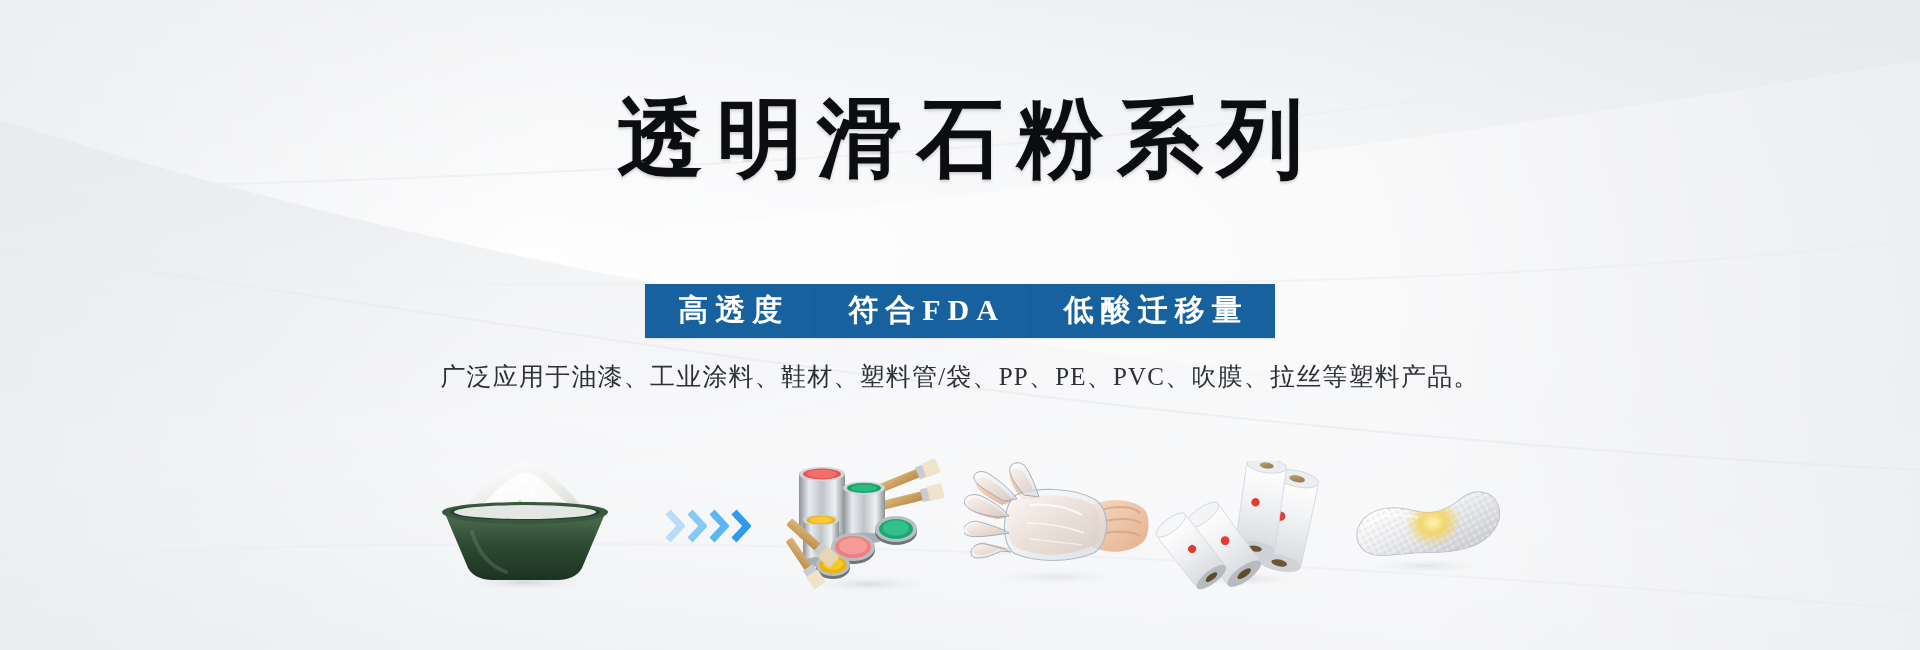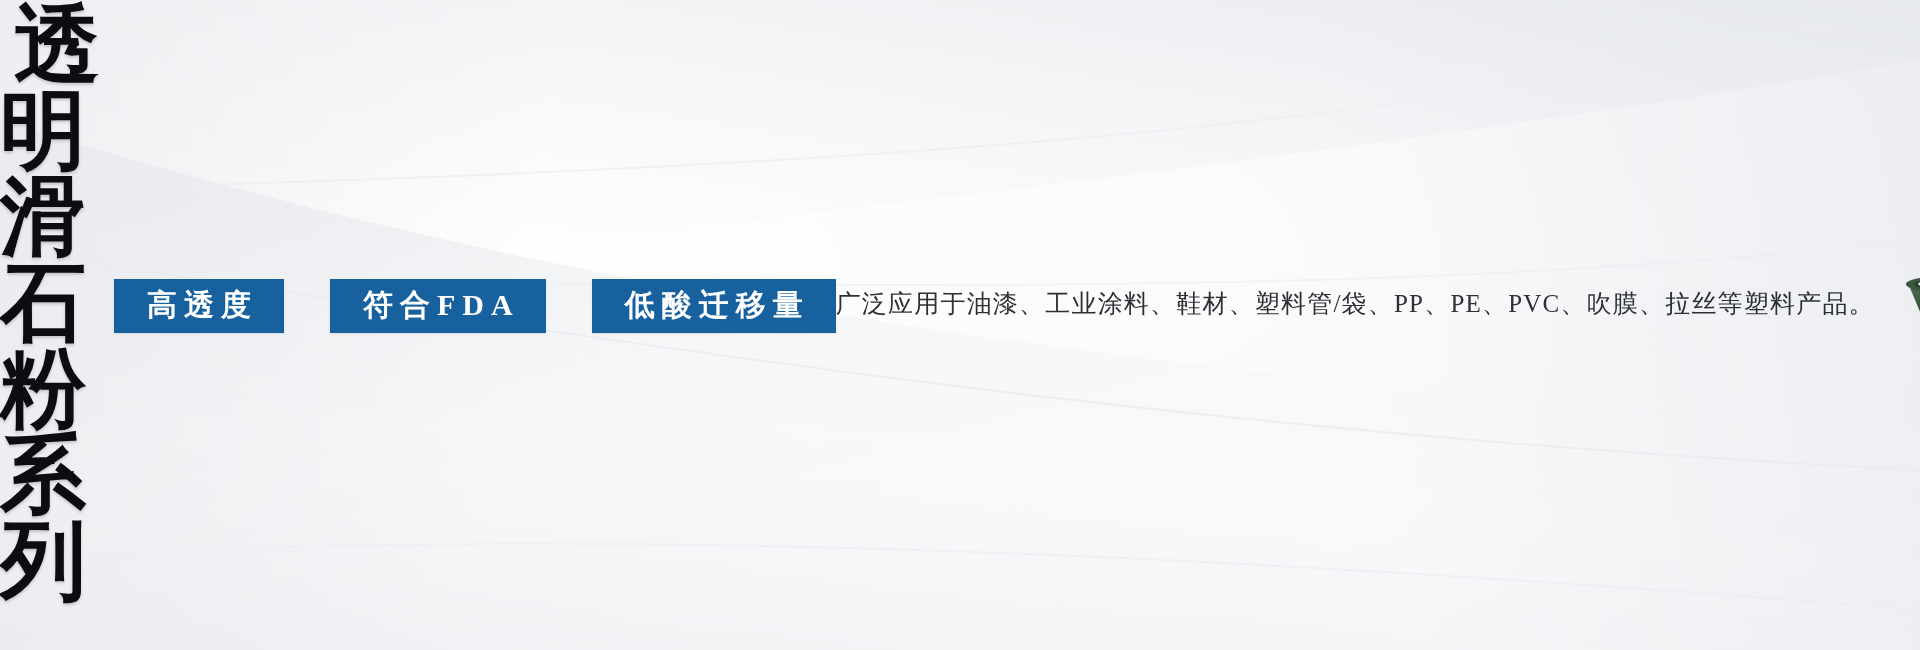--- a/index.html
+++ b/index.html
@@ -38,56 +38,55 @@
       linear-gradient(100deg, rgba(233,235,238,0.75) 0%, rgba(255,255,255,0) 28%),
       linear-gradient(260deg, rgba(232,234,238,0.70) 0%, rgba(255,255,255,0) 30%);
   }
   
   .content {
     position: relative;
     z-index: 5;
     width: 1920px;
     height: 568px;
     display: flex;
-    flex-direction: row;
+    flex-direction: column;
     align-items: center;
   }
   .title {
     margin-top: 96px;
     font-size: 86px;
     line-height: 1;
     font-weight: 700;
     color: #0b0d10;
     letter-spacing: 14px;
     text-indent: 14px;
     text-shadow: 0 2px 3px rgba(0,0,0,0.18);
     font-family: "Liberation Serif", "DejaVu Serif", serif;
   }
   .badges {
     margin-top: 44px;
     display: flex;
     align-items: center;
-    gap: 46px;
     justify-content: space-between;
   }
   .badge {
     background: #16619e;
     color: #ffffff;
     font-size: 30px;
     font-weight: 700;
     letter-spacing: 7px;
     text-indent: 7px;
     padding: 9px 26px 12px 26px;
     line-height: 1.12;
     white-space: nowrap;
     box-shadow: 0 1px 2px rgba(0,0,0,0.10);
     font-family: "Liberation Serif", "DejaVu Serif", serif;
   }
   .desc {
-    margin-top: 64px;
+    margin-top: 22px;
     font-size: 25px;
     color: #2d3136;
     letter-spacing: 1.2px;
     white-space: nowrap;
     font-family: "Liberation Serif", "DejaVu Serif", serif;
   }
   
   .strip {
     margin-top: 28px;
     width: 1100px;

